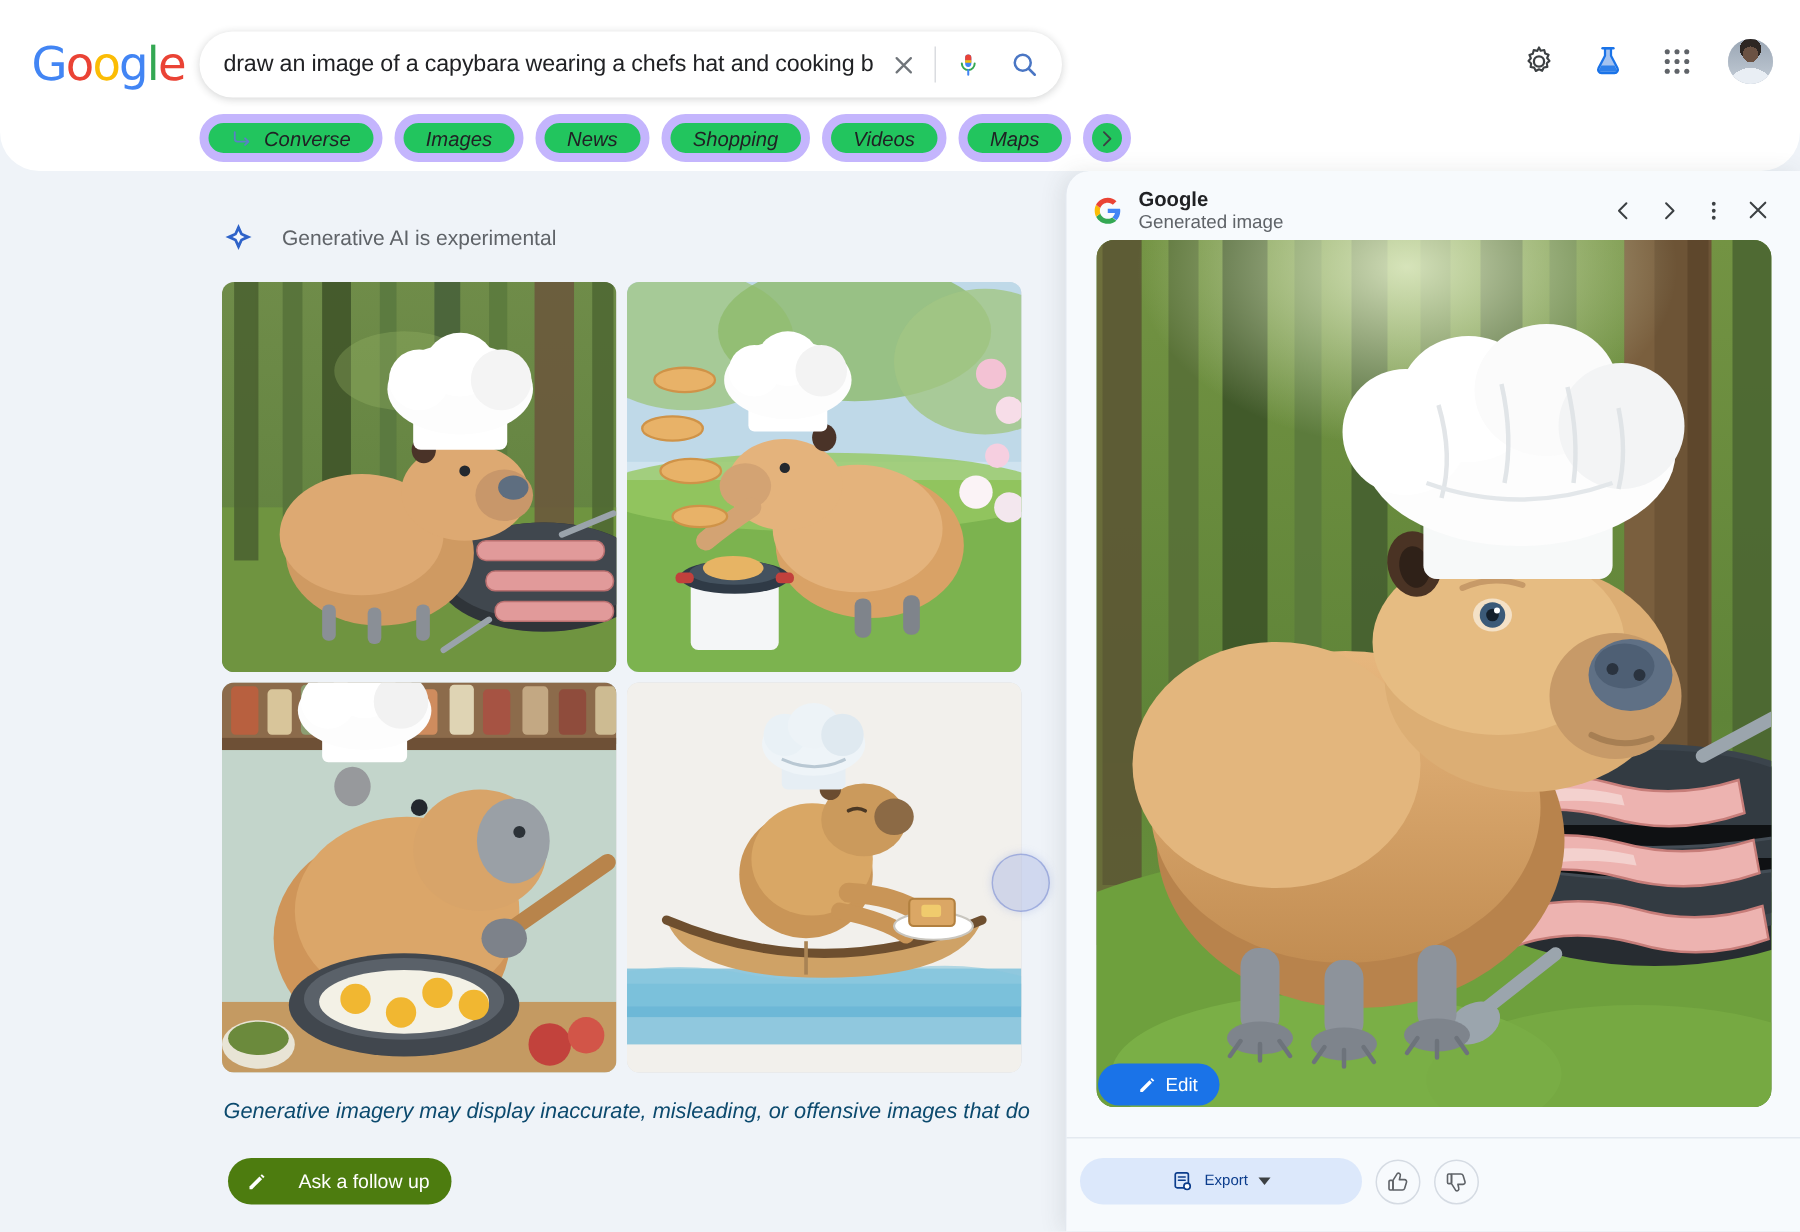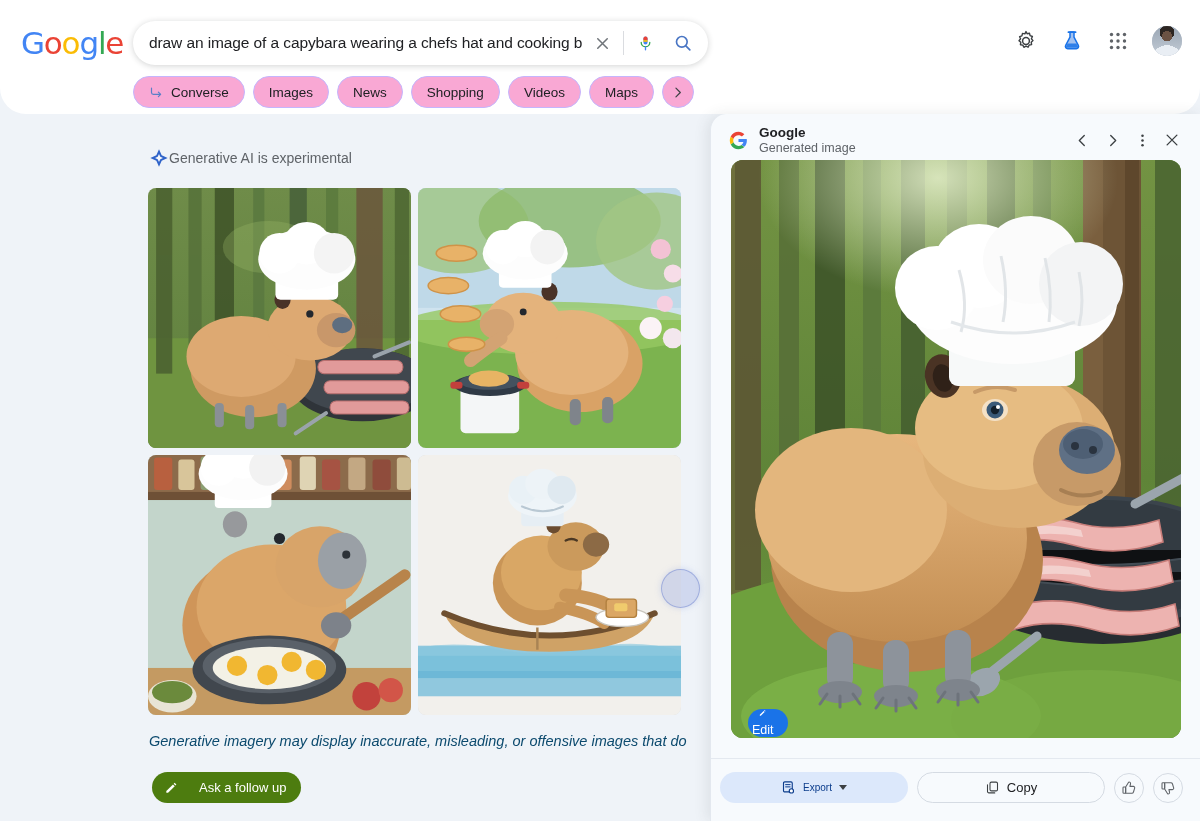--- a/index.html
+++ b/index.html
@@ -56,25 +56,25 @@
   }
   .sb-div { width: 1px; height: 24px; background: #dadce0; margin: 0 2px; }
 
   
   .chips {
     position: absolute; left: 133px; top: 76px;
     display: flex; gap: 8px; align-items: center;
   }
   .chip {
     height: 32px; padding: 0 15px;
-    border: 1px solid #c4b5fd; border-radius: 16px;
-    background: #f9a8d4;
+    border: 6px solid #c4b5fd; border-radius: 16px;
+    background: #22c55e;
     display: flex; align-items: center; gap: 7px;
     font-size: 13.5px; color: #202124;
-    cursor: pointer; white-space: nowrap;
+    cursor: pointer; white-space: nowrap; font-style: italic;
   }
   .chip.arrow { width: 32px; padding: 0; justify-content: center; }
 
   
   .hdr-right {
     position: absolute; right: 18px; top: 26px;
     display: flex; align-items: center; gap: 22px;
   }
   .hdr-ico { width: 24px; height: 24px; cursor: pointer; display: block; }
   .avatar {
@@ -86,21 +86,21 @@
   .avatar .av-bg { position: absolute; inset: 0; background:
       radial-gradient(circle at 50% 118%, #e9eef4 0 42%, transparent 42%),
       radial-gradient(circle at 50% 34%, #6b5243 0 21%, transparent 21%),
       radial-gradient(circle at 50% 22%, #2d2622 0 26%, transparent 26%),
       linear-gradient(#9aa6b4, #c3ccd6);
   }
 
   
   .genai-row {
     position: absolute; left: 149px; top: 148px;
-    display: flex; align-items: center; gap: 0;
+    display: flex; align-items: center; gap: 19px;
   }
   .genai-label { font-size: 14px; color: #5f6368; }
 
   .grid {
     position: absolute; left: 148px; top: 188px;
     width: 533px; height: 527px;
     display: grid;
     grid-template-columns: 263px 263px;
     grid-template-rows: 260px 260px;
     gap: 7px;
@@ -166,27 +166,26 @@
     border-radius: 12px; overflow: hidden; background: #6b8a4a;
   }
   .hero svg { display: block; width: 100%; height: 100%; }
 
   .prompt {
     position: absolute; left: 731px; top: 661px;
     width: 424px;
     font-size: 14.2px; line-height: 1.42; color: #202124;
   }
   .edit-btn {
-    position: absolute; left: 748px; top: 709px;
-    height: 28px; padding: 0 14px 0 4px;
+    position: absolute; left: 732px; top: 709px;
+    height: 28px; padding: 0 14px 0 26px;
     background: #1a73e8; color: #fff; border: none;
     border-radius: 14px; display: flex; align-items: center; gap: 6px;
     font-size: 12.5px; font-family: "Liberation Sans", sans-serif;
     cursor: pointer;
-    flex-direction: column;
   }
 
   .panel-footsep {
     position: absolute; left: 711px; top: 758px;
     width: 489px; height: 1px; background: #e4e9f0;
   }
   .footbar {
     position: absolute; left: 720px; top: 772px;
     width: 470px; height: 31px;
     display: flex; align-items: center; gap: 9px;
@@ -699,27 +698,20 @@
     <button class="fb-export">
       <svg width="15" height="15" viewBox="0 0 24 24">
         <rect x="4" y="3" width="14" height="16" rx="2" stroke="#0b3c8c" stroke-width="1.8" fill="none"></rect>
         <path d="M7.4 7.4h7.2 M7.4 11h7.2" stroke="#0b3c8c" stroke-width="1.6" stroke-linecap="round"></path>
         <circle cx="16.6" cy="17.4" r="3.4" fill="#ffffff" stroke="#0b3c8c" stroke-width="1.8"></circle>
       </svg>
       <span>Export</span>
       <span class="caret"></span>
     </button>
 
-    <button class="fb-copy">
-      <svg width="15" height="15" viewBox="0 0 24 24">
-        <rect x="8" y="3.4" width="12" height="14" rx="2.2" stroke="#3c4043" stroke-width="1.7" fill="none"></rect>
-        <path d="M15.6 20.6H6.2A2.2 2.2 0 0 1 4 18.4V7.6" stroke="#3c4043" stroke-width="1.7" fill="none" stroke-linecap="round"></path>
-      </svg>
-      <span>Copy</span>
-    </button>
 
     <button class="fb-round">
       <svg width="16" height="16" viewBox="0 0 24 24">
         <path d="M7 10.4 L11.4 3.4 a2 2 0 0 1 2.9 2.3 L13.4 9.6 h5.2 a2 2 0 0 1 1.9 2.6 l-1.9 6.2 a2.4 2.4 0 0 1-2.3 1.6 H7z" stroke="#5f6368" stroke-width="1.6" fill="none" stroke-linejoin="round"></path>
         <rect x="3" y="10.4" width="4" height="9.6" rx="1.2" stroke="#5f6368" stroke-width="1.6" fill="none"></rect>
       </svg>
     </button>
 
     <button class="fb-round">
       <svg width="16" height="16" viewBox="0 0 24 24">

